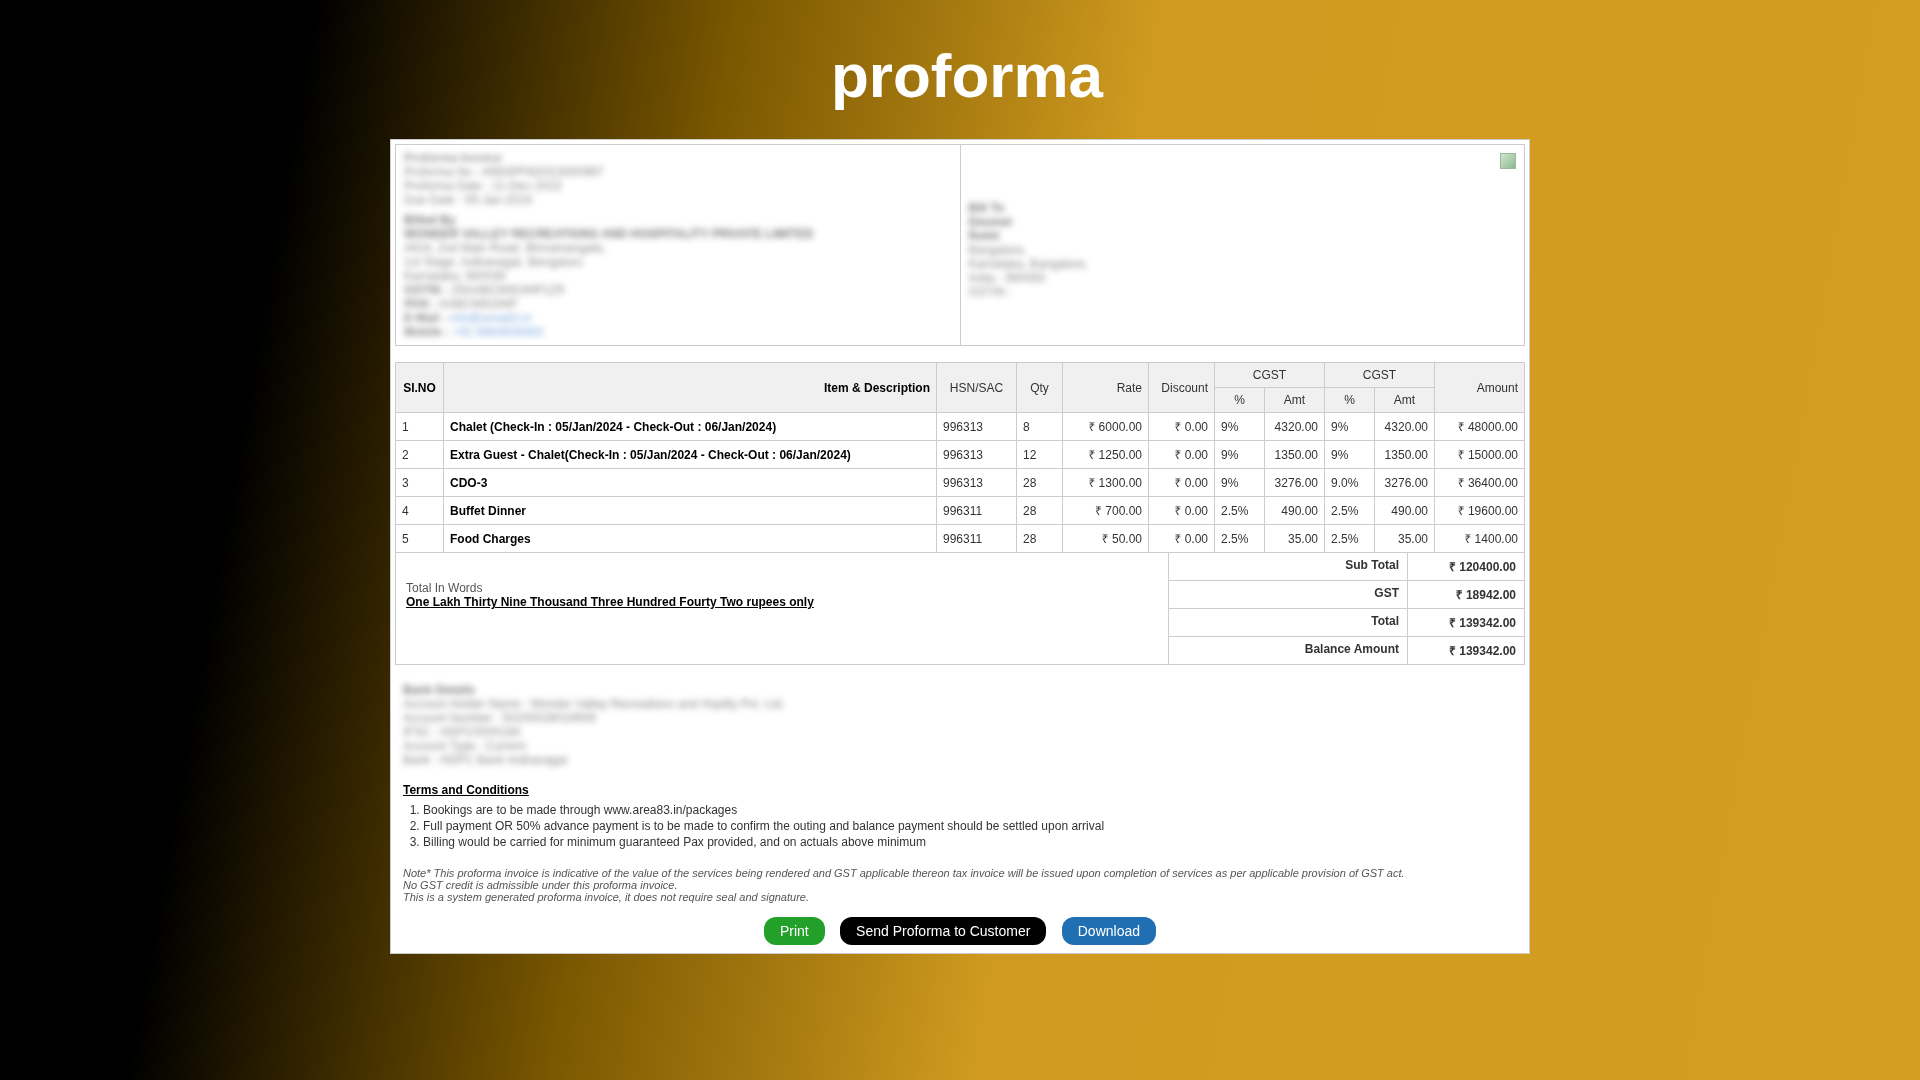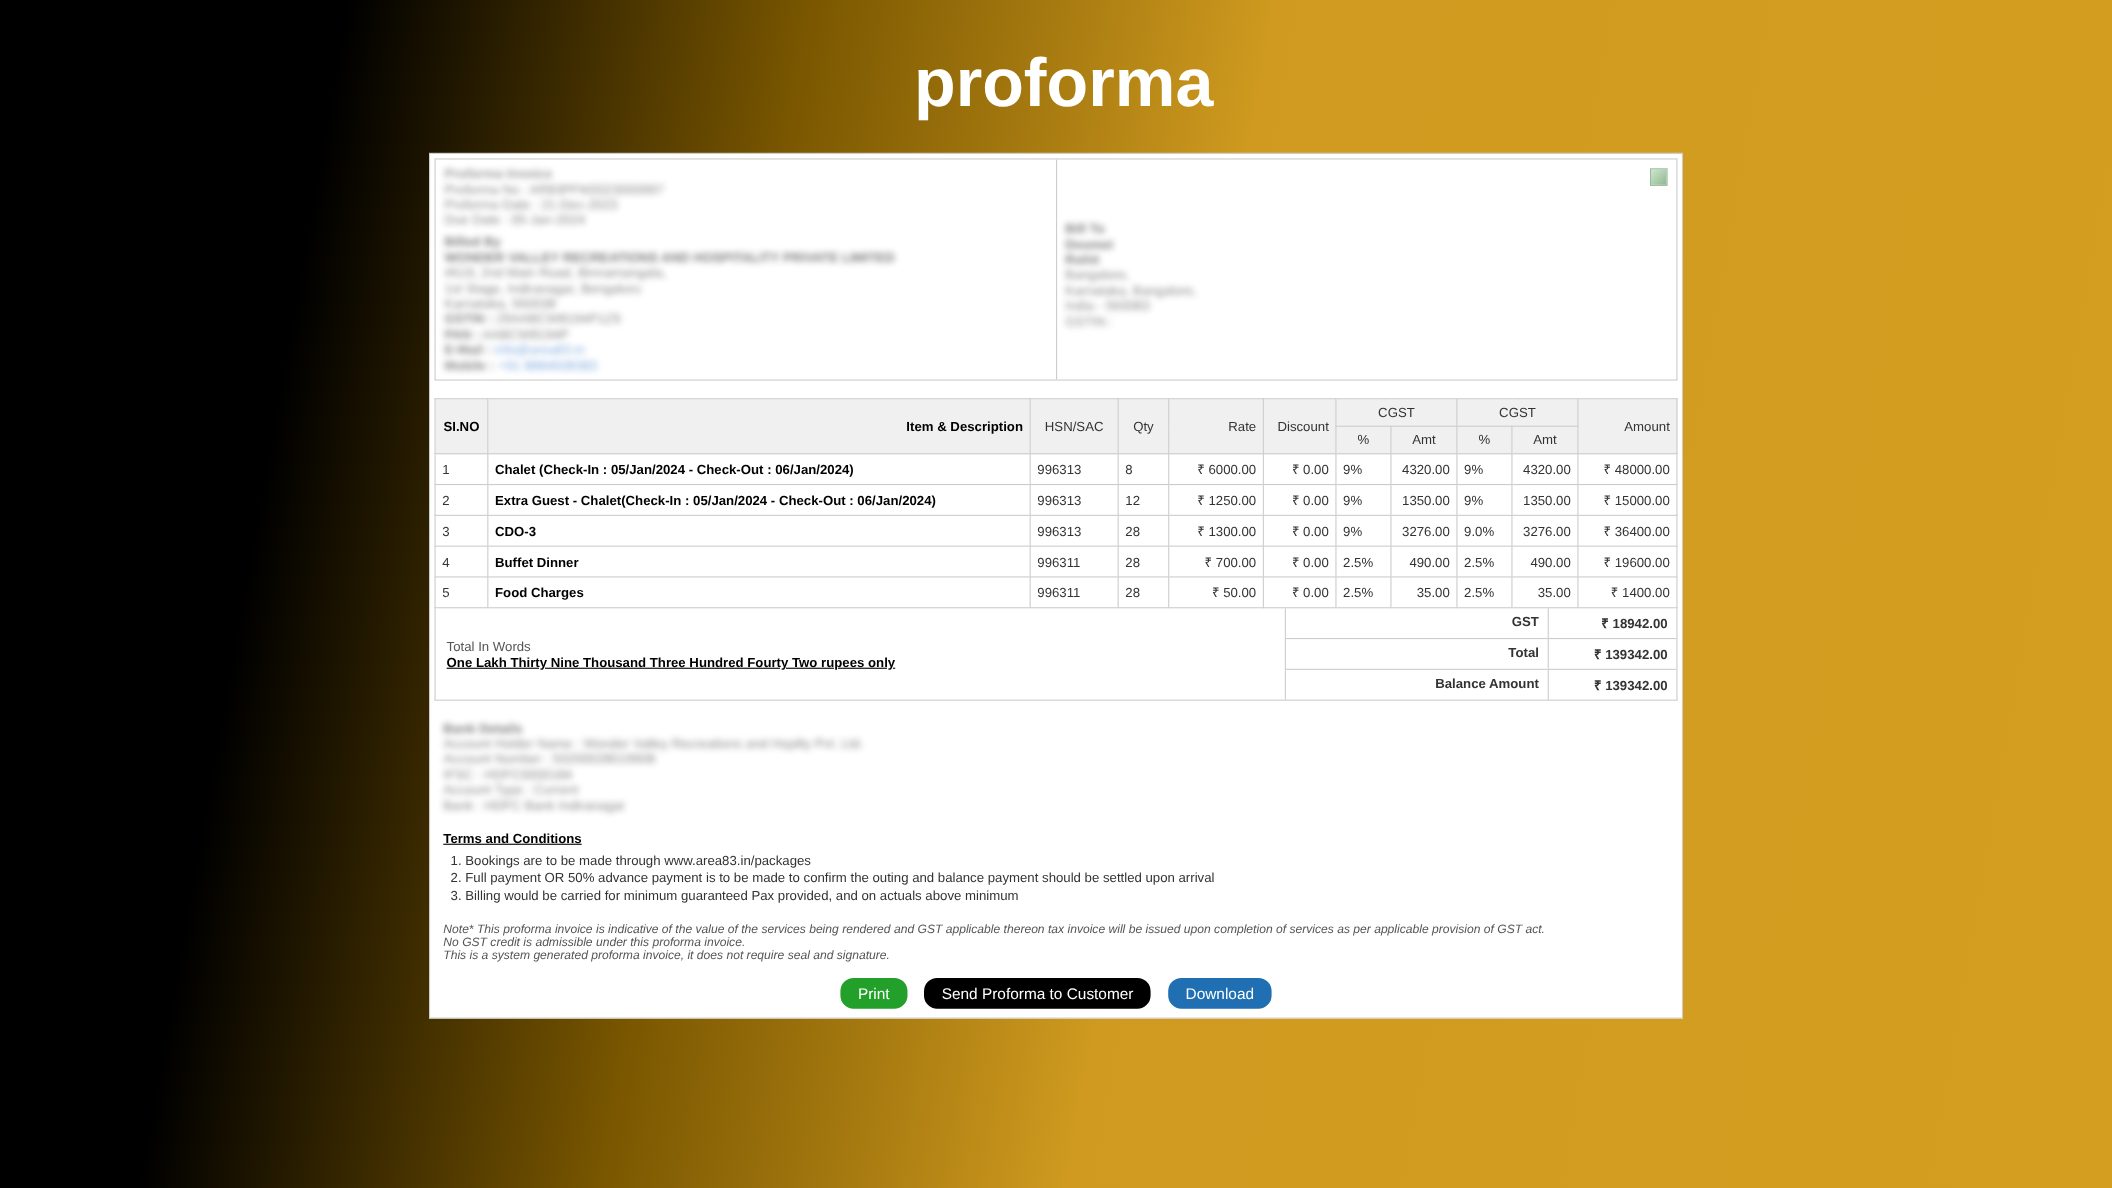--- a/index.html
+++ b/index.html
@@ -183,20 +183,24 @@
       </tbody>
   </table>
 
   <div class="bottom-wrap">
     <div class="bottom-left">
       <div class="tiw">Total In Words</div>
       <div class="tiw-val">One Lakh Thirty Nine Thousand Three Hundred Fourty Two rupees only</div>
     </div>
     <div class="bottom-right">
       <div class="row">
+          <div class="lbl">Sub Total</div>
+          <div class="val">₹ 120400.00</div>
+        </div>
+      <div class="row">
           <div class="lbl">GST</div>
           <div class="val">₹ 18942.00</div>
         </div>
       <div class="row">
           <div class="lbl">Total</div>
           <div class="val">₹ 139342.00</div>
         </div>
       <div class="row" style="border-bottom:none">
           <div class="lbl">Balance Amount</div>
           <div class="val">₹ 139342.00</div>

